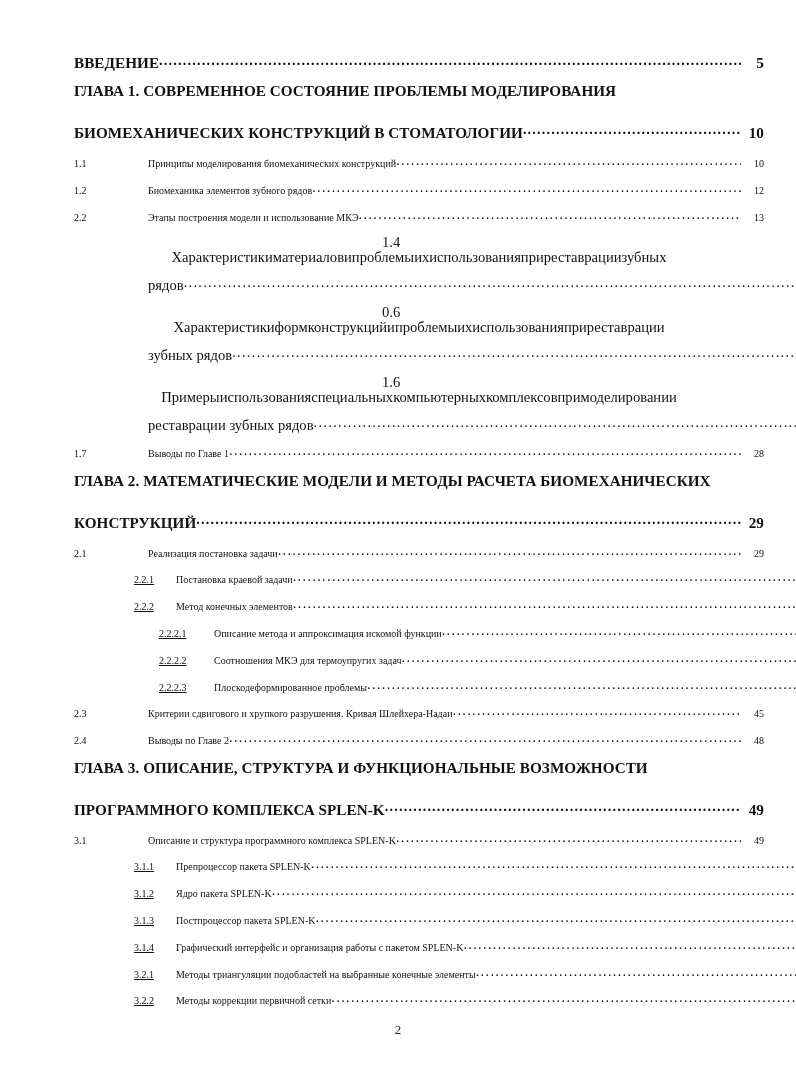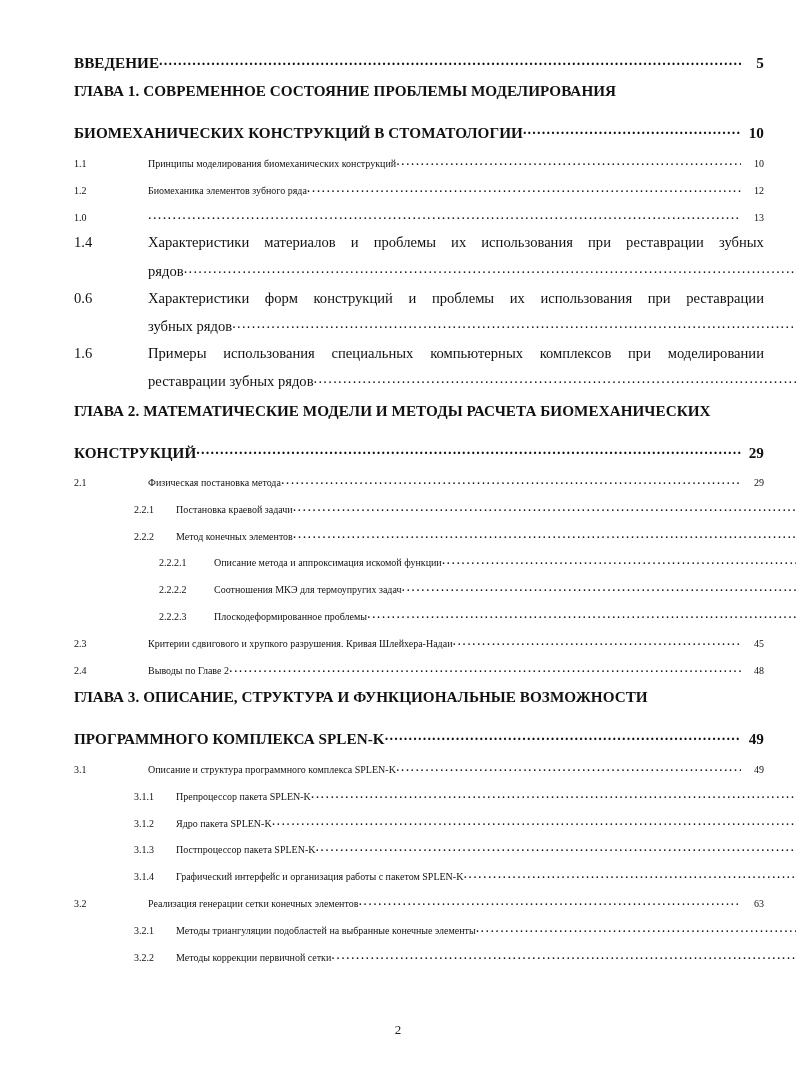--- a/index.html
+++ b/index.html
@@ -84,36 +84,37 @@
     margin-bottom: 12.4px;
   }
   .chapter-line.last { margin-bottom: 12.6px; margin-top: 24px; }
   .chapter-text { flex: 0 0 auto; }
 
   
   .lvl1 { padding-left: 0px; }           
   .lvl2 { padding-left: 0px; }           
   .lvl2 .num { width: 74px; }
   .lvl3 { padding-left: 60px; }          
-  .lvl3 .num { width: 42px; }
+  .lvl3 .num { width: 42px; text-decoration: underline; }
   .lvl4 { padding-left: 85px; }          
-  .lvl4 .num { width: 55px; }
+  .lvl4 .num { width: 55px; text-decoration: underline; }
 
   
   .wrap-entry {
     font-size: 14.6px;
     line-height: 1.0;
     margin-bottom: 12.6px;
   }
   .wrap-entry .first-line {
     display: flex;
-    align-items: flex-end;
+    align-items: center;
     width: 100%;
     white-space: nowrap;
     margin-bottom: 13.6px;
+    flex-direction: column;
   }
   .wrap-entry .first-line .num { width: 74px; flex: 0 0 auto; }
   .wrap-entry .first-line .jtext {
     flex: 1 1 auto;
     display: flex;
     justify-content: space-between;
     white-space: nowrap;
   }
   .wrap-entry .second-line {
     display: flex;
@@ -156,26 +157,27 @@
         </div>
       </div>
       <div class="row lvl2">
         <span class="num">1.1</span>
         <span class="title">Принципы моделирования биомеханических конструкций </span>
         <span class="leader"></span>
         <span class="pg">10</span>
       </div>
       <div class="row lvl2">
         <span class="num">1.2</span>
-        <span class="title">Биомеханика элементов зубного ряда </span>
+        <span class="title">Биомеханика элементов зубного рядов </span>
         <span class="leader"></span>
         <span class="pg">12</span>
       </div>
       <div class="row lvl2">
-        <span class="num">1.0</span>
+        <span class="num">2.2</span>
+        <span class="title">Этапы построения модели и использование МКЭ </span>
         <span class="leader"></span>
         <span class="pg">13</span>
       </div>
       <div class="wrap-entry">
         <div class="first-line">
           <span class="num">1.4</span>
           <span class="jtext">
             <span>Характеристики</span>
             <span>материалов</span>
             <span>и</span>
@@ -223,33 +225,39 @@
             <span>комплексов</span>
             <span>при</span>
             <span>моделировании</span>
           </span>
         </div>
         <div class="second-line">
           <span class="title">реставрации зубных рядов </span>
           <span class="leader"></span>
         </div>
       </div>
+      <div class="row lvl2">
+        <span class="num">1.7</span>
+        <span class="title">Выводы по Главе 1 </span>
+        <span class="leader"></span>
+        <span class="pg">28</span>
+      </div>
       <div class="chapter">
         <div class="chapter-line">
           <span class="chapter-text">ГЛАВА 2. МАТЕМАТИЧЕСКИЕ МОДЕЛИ И МЕТОДЫ РАСЧЕТА БИОМЕХАНИЧЕСКИХ</span>
         </div>
         <div class="chapter-line last">
           <span class="chapter-text">КОНСТРУКЦИЙ</span>
           <span class="leader"></span>
           <span class="pg">29</span>
         </div>
       </div>
       <div class="row lvl2">
         <span class="num">2.1</span>
-        <span class="title">Физическая постановка метода </span>
+        <span class="title">Реализация постановка задачи </span>
         <span class="leader"></span>
         <span class="pg">29</span>
       </div>
       <div class="row lvl3">
         <span class="num">2.2.1</span>
         <span class="title">Постановка краевой задачи </span>
         <span class="leader"></span>
       </div>
       <div class="row lvl3">
         <span class="num">2.2.2</span>
@@ -312,26 +320,20 @@
       <div class="row lvl3">
         <span class="num">3.1.3</span>
         <span class="title">Постпроцессор пакета SPLEN-K </span>
         <span class="leader"></span>
       </div>
       <div class="row lvl3">
         <span class="num">3.1.4</span>
         <span class="title">Графический интерфейс и организация работы с пакетом SPLEN-K </span>
         <span class="leader"></span>
       </div>
-      <div class="row lvl2">
-        <span class="num">3.2</span>
-        <span class="title">Реализация генерации сетки конечных элементов </span>
-        <span class="leader"></span>
-        <span class="pg">63</span>
-      </div>
       <div class="row lvl3">
         <span class="num">3.2.1</span>
         <span class="title">Методы триангуляции подобластей на выбранные конечные элементы </span>
         <span class="leader"></span>
       </div>
       <div class="row lvl3">
         <span class="num">3.2.2</span>
         <span class="title">Методы коррекции первичной сетки </span>
         <span class="leader"></span>
       </div>

